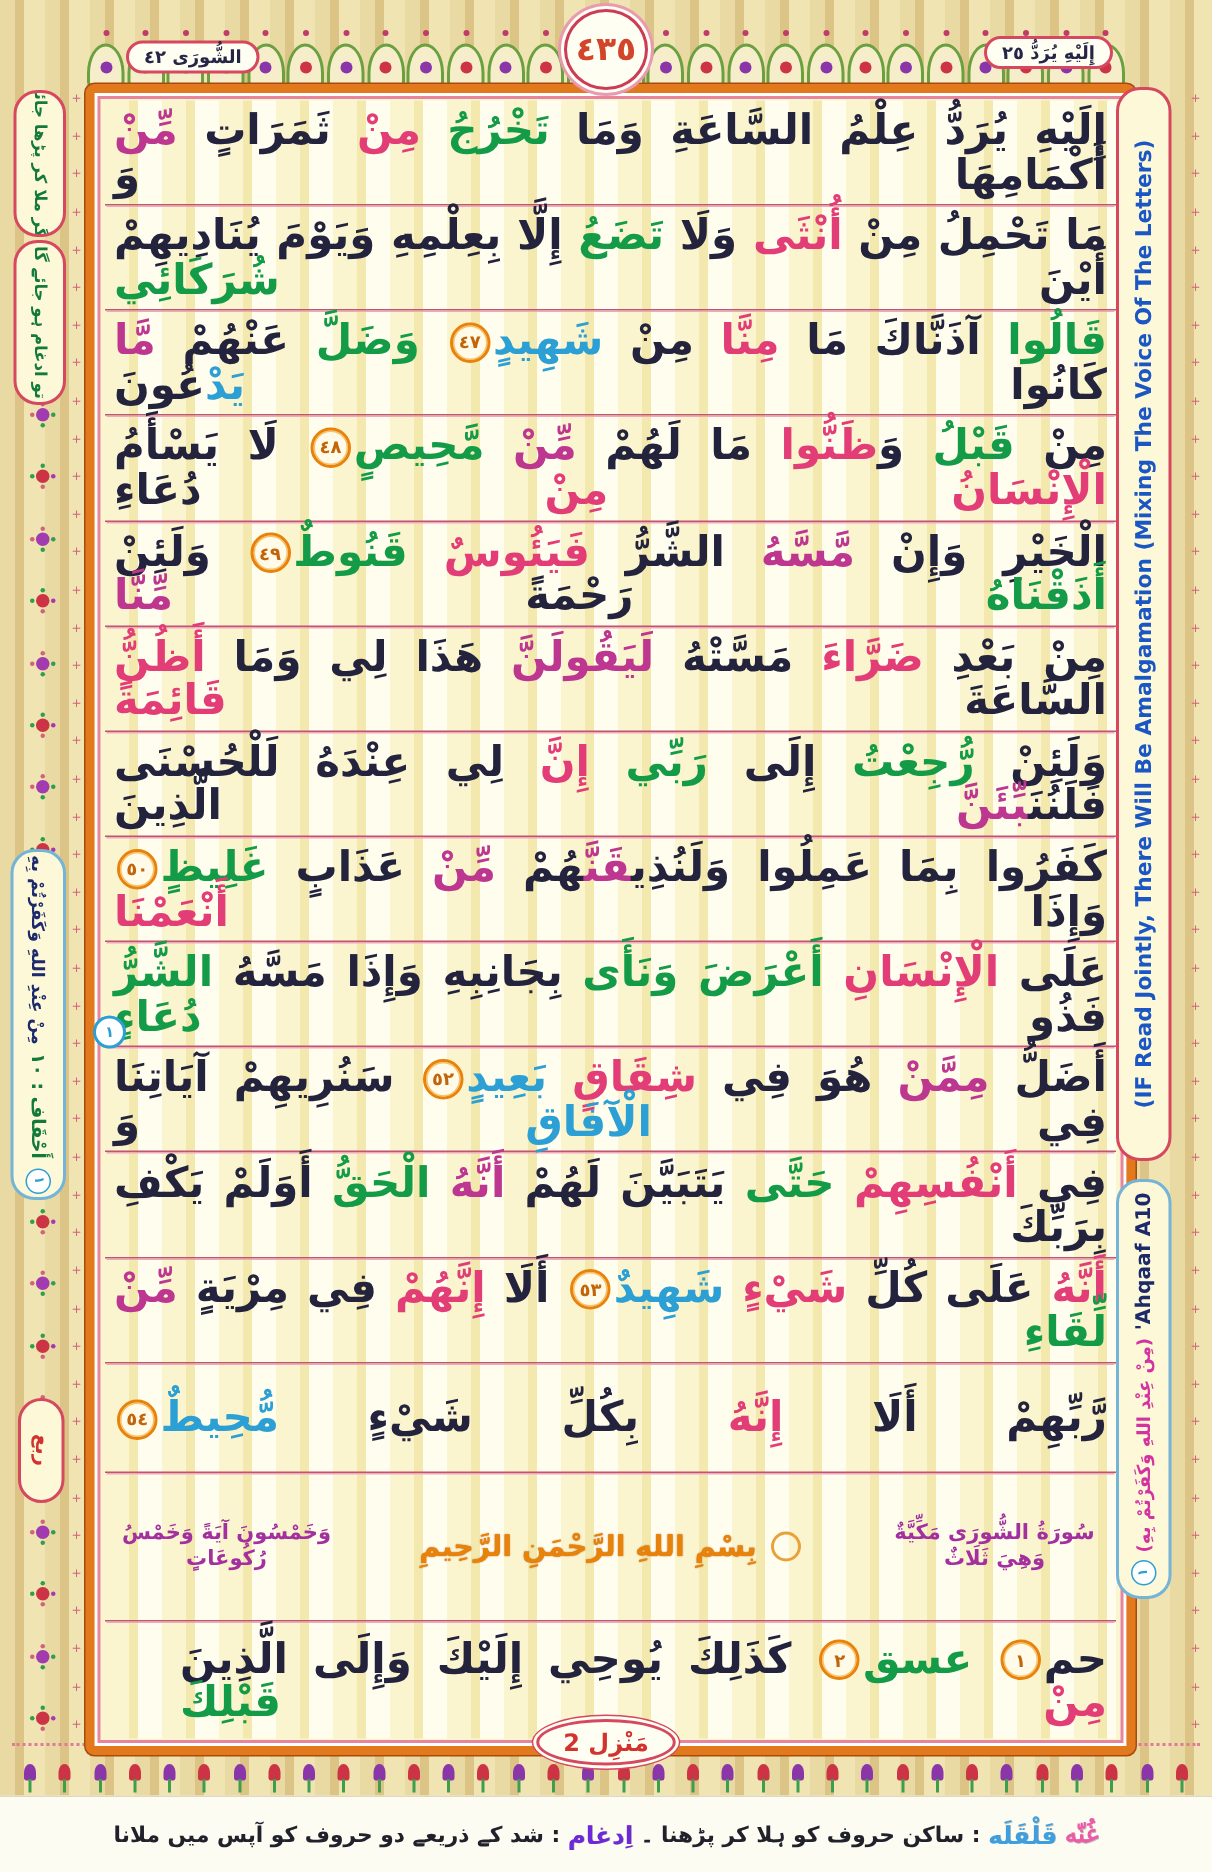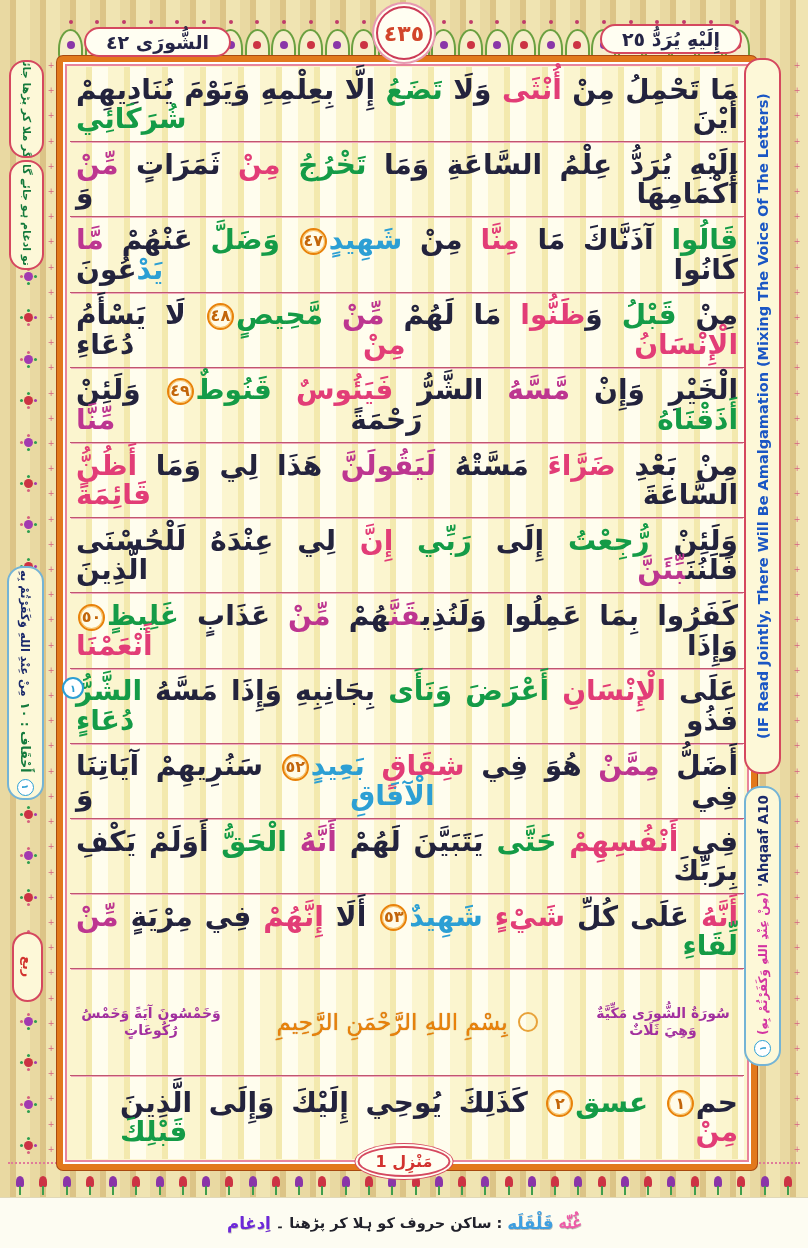--- a/index.html
+++ b/index.html
@@ -13,21 +13,21 @@
     display:flex;justify-content:space-between;align-items:flex-end;z-index:1;}
   .dome{width:21px;height:27px;border:2px solid #6aa040;background:#f6eecb;
     border-radius:55% 55% 6px 6px / 70% 70% 6px 6px;position:relative;flex:0 0 auto;}
   .dome i{position:absolute;top:50%;left:50%;transform:translate(-50%,-50%);
     width:8px;height:8px;border-radius:50%;background:#8a35a8;}
   .dome:nth-child(even) i{background:#cc3344;}
   .dome b{position:absolute;top:-11px;left:50%;transform:translateX(-50%);
     width:4px;height:4px;border-radius:50%;background:#c03a6a;}
   
   .hbadge{position:absolute;background:#fffef2;border:2px solid #d5485f;border-radius:16px;
-    padding:2px 20px;color:#252547;font-weight:bold;font-size:19px;direction:rtl;z-index:3;white-space:nowrap;}
+    padding:2px 10px;color:#252547;font-weight:bold;font-size:12px;direction:rtl;z-index:3;white-space:nowrap;}
   .hbadge.left{left:84px;top:27px;}
   .hbadge.right{right:66px;top:24px;text-align:right;}
   .pnum{position:absolute;left:50%;top:6px;transform:translateX(-50%);
     width:52px;height:50px;background:#fffef2;border:2px solid #cc3b57;border-radius:50%;
     display:flex;align-items:center;justify-content:center;color:#d2452a;font-weight:bold;
     font-size:22px;z-index:3;box-shadow:0 0 0 2px #fffef2,0 0 0 4px #e79ab0;}
   .corner-fl{position:absolute;z-index:2;}
   
   .page{position:absolute;top:56px;left:57px;width:688px;height:1102px;
     background:#fcf6d0;border:6px solid #e2791c;border-radius:6px;z-index:2;
@@ -42,26 +42,26 @@
   .row-last{flex:1.12;}
   .line{width:100%;direction:rtl;font-weight:bold;font-size:28px;line-height:1.05;
     text-align:justify;text-align-last:justify;white-space:normal;}
   .c-n{color:#23233d;}
   .c-g{color:#149b47;}
   .c-r{color:#e23d77;}
   .c-m{color:#bd3690;}
   .c-b{color:#2c9fd4;}
   .ayah{display:inline-flex;align-items:center;justify-content:center;
     width:23px;height:23px;border:2px solid #e8820a;border-radius:50%;
-    color:#c2650a;font-size:16px;font-weight:bold;vertical-align:middle;margin:0 2px;
+    color:#c2650a;font-size:12px;font-weight:bold;vertical-align:middle;margin:0 2px;
     background:#fffbe8;box-shadow:inset 0 0 0 1px #f6c36a;}
   
   .sh-side{width:150px;color:#a2309e;font-size:14px;font-weight:bold;text-align:center;line-height:1.25;}
   .sh-center{flex:1;display:flex;align-items:center;justify-content:center;gap:10px;}
-  .bismillah{color:#e8820a;font-size:23px;font-weight:normal;text-shadow:0 0 1px #b35c06;}
+  .bismillah{color:#e8820a;font-size:19px;font-weight:bold;text-shadow:0 0 1px #b35c06;}
   .ring{width:16px;height:16px;border:2px solid #e8a23a;border-radius:50%;display:inline-block;}
   
   .vcart{position:absolute;background:#fdf8d8;border:2px solid #d5485f;border-radius:16px;
     display:flex;align-items:center;justify-content:center;z-index:4;overflow:hidden;}
   .vcart.blue{border-color:#74b4d6;}
   .vup{writing-mode:vertical-rl;transform:rotate(180deg);white-space:nowrap;
     font-weight:bold;font-size:14.5px;color:#1a56c4;}
   .vdown{writing-mode:vertical-rl;white-space:nowrap;font-weight:bold;}
   .navy{color:#1c2a6b;}.mag{color:#d333a0;}.grn{color:#147a3c;}.redt{color:#d2332f;}
   .circ1{display:inline-flex;align-items:center;justify-content:center;width:15px;height:15px;
@@ -219,26 +219,26 @@
 
   <div class="corner-fl" style="left:34px;top:30px;"><span class="fl"></span></div>
   <div class="corner-fl" style="right:30px;top:30px;"><span class="fl"></span></div>
   <div class="corner-fl" style="right:26px;bottom:74px;"><span class="fl"></span></div>
   <div class="corner-fl" style="left:30px;bottom:74px;"><span class="fl"></span></div>
 
   <div class="page">
     <div class="rows" id="rows">
 
     <div class="text-row">
+          <div class="line"><span class="c-n">إِلَيْهِ يُرَدُّ عِلْمُ السَّاعَةِ وَمَا </span><span class="c-g">تَخْرُجُ</span><span class="c-n"> </span><span class="c-r">مِنْ</span><span class="c-n"> ثَمَرَاتٍ </span><span class="c-m">مِّنْ</span><span class="c-n"> أَكْمَامِهَا وَ</span></div>
+        </div>
+        <div class="text-row">
           <div class="line"><span class="c-n">مَا تَحْمِلُ مِنْ </span><span class="c-r">أُنْثَى</span><span class="c-n"> وَلَا </span><span class="c-g">تَضَعُ</span><span class="c-n"> إِلَّا بِعِلْمِهِ وَيَوْمَ يُنَادِيهِمْ أَيْنَ </span><span class="c-g">شُرَكَائِي</span></div>
         </div>
         <div class="text-row">
-          <div class="line"><span class="c-n">إِلَيْهِ يُرَدُّ عِلْمُ السَّاعَةِ وَمَا </span><span class="c-g">تَخْرُجُ</span><span class="c-n"> </span><span class="c-r">مِنْ</span><span class="c-n"> ثَمَرَاتٍ </span><span class="c-m">مِّنْ</span><span class="c-n"> أَكْمَامِهَا وَ</span></div>
-        </div>
-        <div class="text-row">
           <div class="line"><span class="c-g">قَالُوا</span><span class="c-n"> آذَنَّاكَ مَا </span><span class="c-r">مِنَّا</span><span class="c-n"> مِنْ </span><span class="c-b">شَهِيدٍ</span><span class="ayah">٤٧</span><span class="c-g"> وَضَلَّ</span><span class="c-n"> عَنْهُمْ </span><span class="c-m">مَّا</span><span class="c-n"> كَانُوا </span><span class="c-b">يَدْ</span><span class="c-n">عُونَ</span></div>
         </div>
         <div class="text-row">
           <div class="line"><span class="c-n">مِنْ </span><span class="c-g">قَبْلُ</span><span class="c-n"> وَ</span><span class="c-r">ظَنُّوا</span><span class="c-n"> مَا لَهُمْ </span><span class="c-m">مِّنْ</span><span class="c-n"> </span><span class="c-g">مَّحِيصٍ</span><span class="ayah">٤٨</span><span class="c-n"> لَا يَسْأَمُ </span><span class="c-r">الْإِنْسَانُ</span><span class="c-n"> </span><span class="c-r">مِنْ</span><span class="c-n"> دُعَاءِ</span></div>
         </div>
         <div class="text-row">
           <div class="line"><span class="c-n">الْخَيْرِ وَإِنْ </span><span class="c-m">مَّسَّهُ</span><span class="c-n"> الشَّرُّ </span><span class="c-r">فَيَئُوسٌ</span><span class="c-n"> </span><span class="c-g">قَنُوطٌ</span><span class="ayah">٤٩</span><span class="c-n"> وَلَئِنْ </span><span class="c-g">أَذَقْنَاهُ</span><span class="c-n"> رَحْمَةً </span><span class="c-m">مِّنَّا</span></div>
         </div>
         <div class="text-row">
           <div class="line"><span class="c-n">مِنْ بَعْدِ </span><span class="c-r">ضَرَّاءَ</span><span class="c-n"> مَسَّتْهُ </span><span class="c-m">لَيَقُولَنَّ</span><span class="c-n"> هَذَا لِي وَمَا </span><span class="c-r">أَظُنُّ</span><span class="c-n"> السَّاعَةَ </span><span class="c-r">قَائِمَةً</span></div>
@@ -253,20 +253,23 @@
           <div class="line"><span class="c-n">عَلَى </span><span class="c-r">الْإِنْسَانِ</span><span class="c-n"> </span><span class="c-g">أَعْرَضَ</span><span class="c-n"> </span><span class="c-g">وَنَأَى</span><span class="c-n"> بِجَانِبِهِ وَإِذَا مَسَّهُ </span><span class="c-g">الشَّرُّ</span><span class="c-n"> فَذُو </span><span class="c-g">دُعَاءٍ</span></div>
         </div>
         <div class="text-row">
           <div class="line"><span class="c-n">أَضَلُّ </span><span class="c-m">مِمَّنْ</span><span class="c-n"> هُوَ فِي </span><span class="c-r">شِقَاقٍ</span><span class="c-n"> </span><span class="c-b">بَعِيدٍ</span><span class="ayah">٥٢</span><span class="c-n"> سَنُرِيهِمْ آيَاتِنَا فِي </span><span class="c-b">الْآفَاقِ</span><span class="c-n"> وَ</span></div>
         </div>
         <div class="text-row">
           <div class="line"><span class="c-n">فِي </span><span class="c-r">أَنْفُسِهِمْ</span><span class="c-n"> </span><span class="c-g">حَتَّى</span><span class="c-n"> يَتَبَيَّنَ لَهُمْ </span><span class="c-m">أَنَّهُ</span><span class="c-n"> </span><span class="c-g">الْحَقُّ</span><span class="c-n"> أَوَلَمْ يَكْفِ بِرَبِّكَ</span></div>
         </div>
         <div class="text-row">
           <div class="line"><span class="c-r">أَنَّهُ</span><span class="c-n"> عَلَى كُلِّ </span><span class="c-r">شَيْءٍ</span><span class="c-n"> </span><span class="c-b">شَهِيدٌ</span><span class="ayah">٥٣</span><span class="c-n"> أَلَا </span><span class="c-r">إِنَّهُمْ</span><span class="c-n"> فِي مِرْيَةٍ </span><span class="c-m">مِّنْ</span><span class="c-n"> </span><span class="c-g">لِّقَاءِ</span></div>
+        </div>
+        <div class="text-row row-14">
+          <div class="line"><span class="c-n">رَّبِّهِمْ أَلَا </span><span class="c-r">إِنَّهُ</span><span class="c-n"> بِكُلِّ شَيْءٍ </span><span class="c-b">مُّحِيطٌ</span><span class="ayah">٥٤</span></div>
         </div>
         <div class="text-row row-surah" id="surah-header-row">
         <div class="sh-side">سُورَةُ الشُّورَى مَكِّيَّةٌ وَهِيَ ثَلَاثٌ</div>
         <div class="sh-center">
           <span class="ring"></span>
           <span class="bismillah">بِسْمِ اللهِ الرَّحْمَنِ الرَّحِيمِ</span>
         </div>
         <div class="sh-side">وَخَمْسُونَ آيَةً وَخَمْسُ رُكُوعَاتٍ</div>
       </div>
         <div class="text-row row-last">
@@ -453,22 +456,23 @@
       <span class="tu"></span>
       <span class="tu"></span>
       <span class="tu"></span>
       <span class="tu"></span>
       <span class="tu"></span>
       <span class="tu"></span>
       <span class="tu"></span>
       <span class="tu"></span>
       <span class="tu"></span>
     </div>
-  <div class="manzil">مَنْزِل 1</div>
+  <div class="manzil">مَنْزِل 2</div>
 
   <div class="legend">
     <span class="term t-ghunna">غُنّه</span>
     <span class="term t-qalqala">قَلْقَلَه</span>
     <span>: ساکن حروف کو ہلا کر پڑھنا ۔</span>
     <span class="term t-idgham">اِدغام</span>
+    <span>: شد کے ذریعے دو حروف کو آپس میں ملانا</span>
   </div>
 
 </div>
 
 </body></html>

